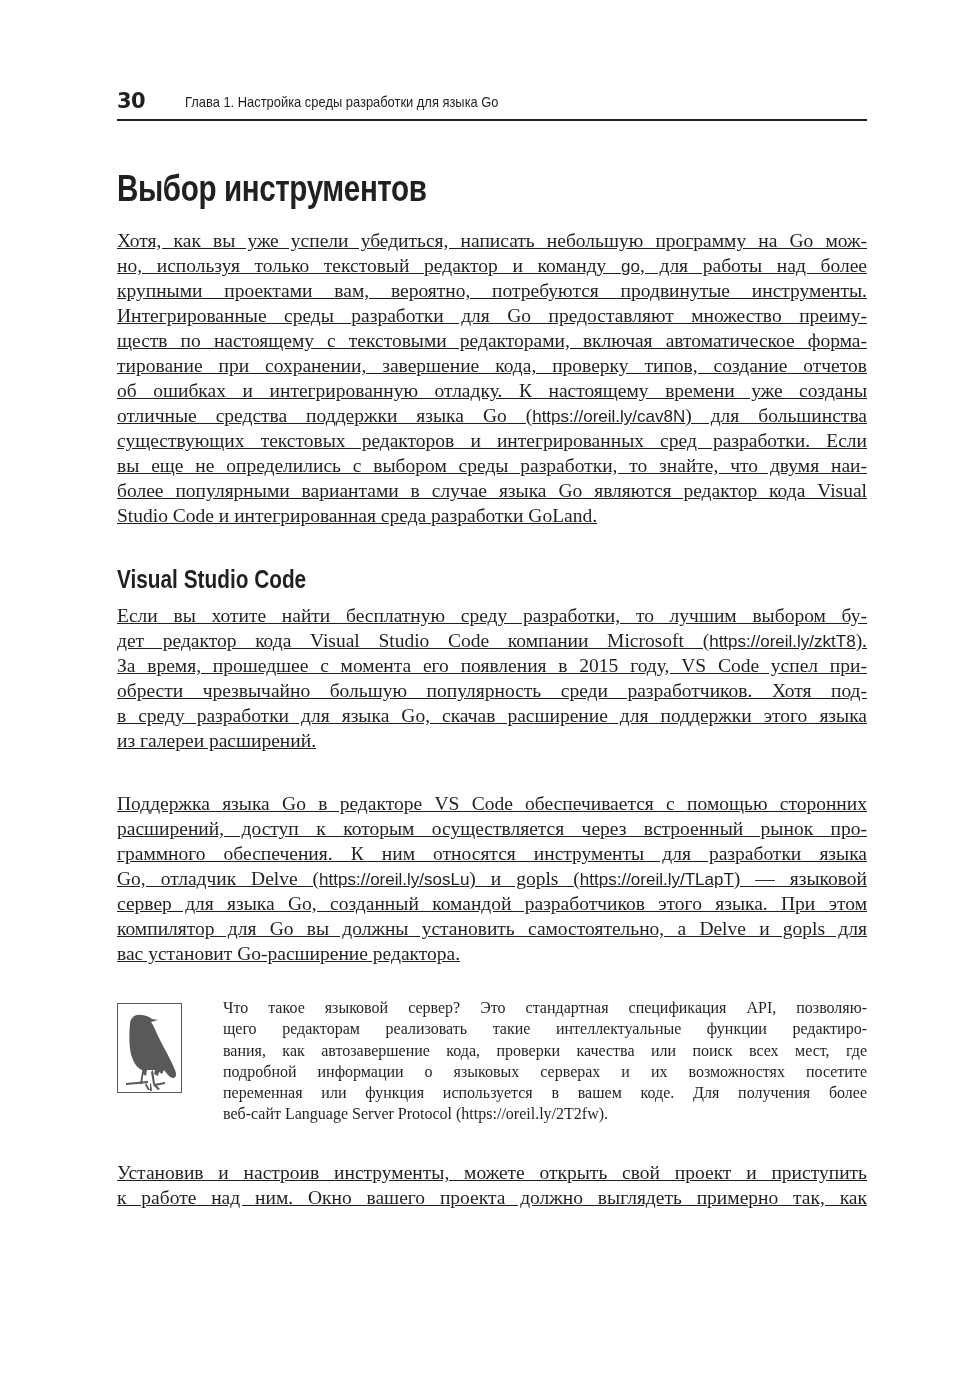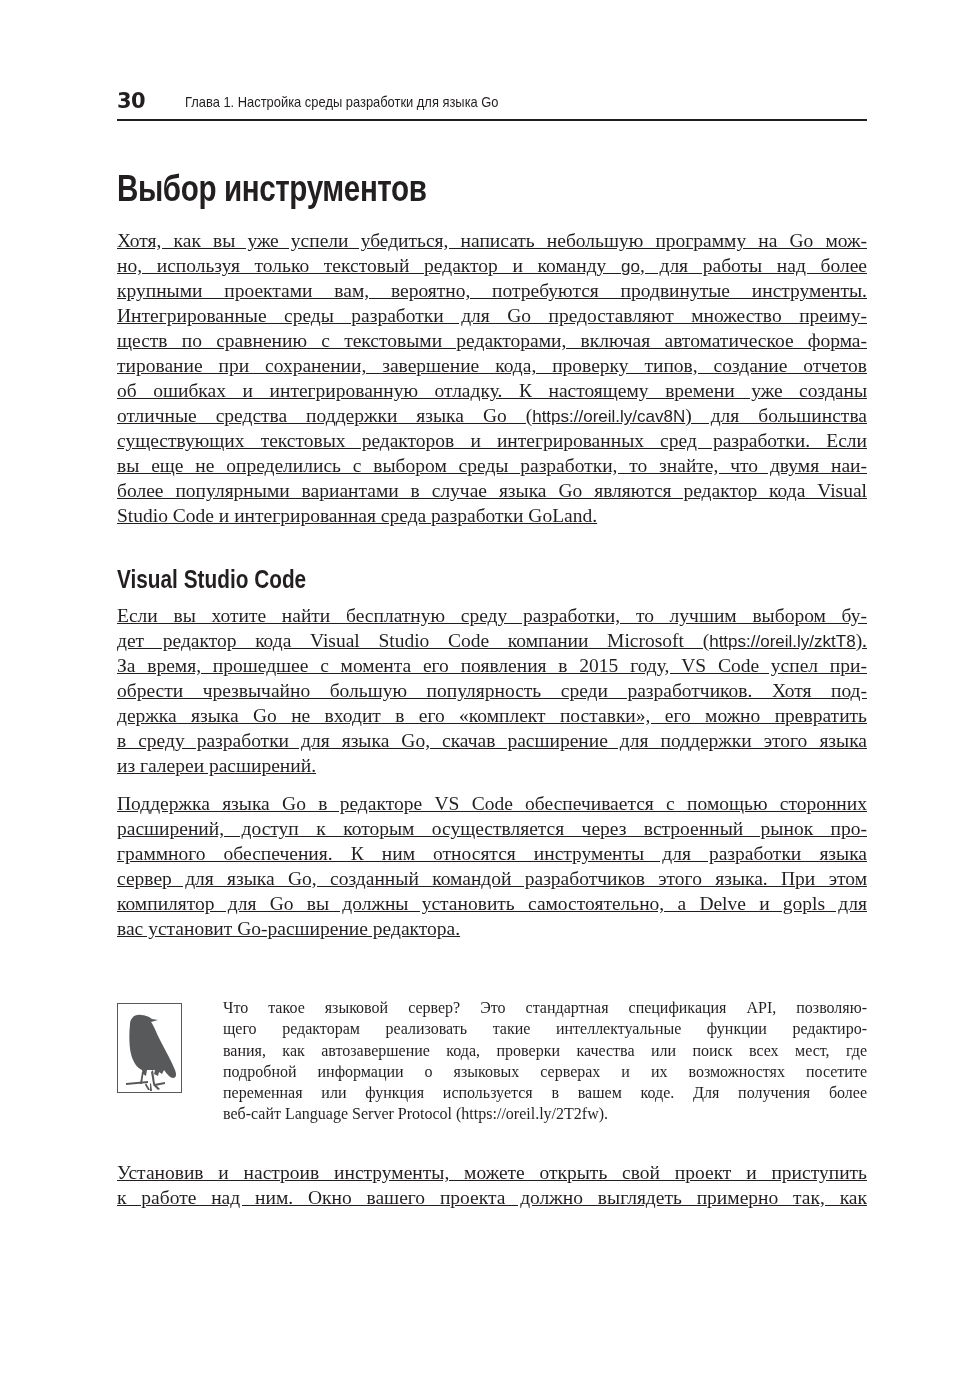--- a/index.html
+++ b/index.html
@@ -36,46 +36,46 @@
   </div>
   <div class="head-rule"></div>
 
   <div class="h1">Выбор инструментов</div>
 
   <div class="para" style="top:228px;">
       <div class="line">Хотя, как вы уже успели убедиться, написать небольшую программу на Go мож-</div>
       <div class="line"><span>но, используя только текстовый редактор и команду </span><span class="mono">go</span><span>, для работы над более</span></div>
       <div class="line">крупными проектами вам, вероятно, потребуются продвинутые инструменты.</div>
       <div class="line">Интегрированные среды разработки для Go предоставляют множество преиму-</div>
-      <div class="line">ществ по сравнению с текстовыми редакторами, включая автоматическое форма-</div>
+      <div class="line">ществ по настоящему с текстовыми редакторами, включая автоматическое форма-</div>
       <div class="line">тирование при сохранении, завершение кода, проверку типов, создание отчетов</div>
       <div class="line">об ошибках и интегрированную отладку. К настоящему времени уже созданы</div>
       <div class="line"><span>отличные средства поддержки языка Go (</span><span class="mono">https://oreil.ly/cav8N</span><span>) для большинства</span></div>
       <div class="line">существующих текстовых редакторов и интегрированных сред разработки. Если</div>
       <div class="line">вы еще не определились с выбором среды разработки, то знайте, что двумя наи-</div>
       <div class="line">более популярными вариантами в случае языка Go являются редактор кода Visual</div>
       <div class="line last">Studio Code и интегрированная среда разработки GoLand.</div>
     </div>
 
   <div class="h2">Visual Studio Code</div>
 
   <div class="para" style="top:603px;">
       <div class="line">Если вы хотите найти бесплатную среду разработки, то лучшим выбором бу-</div>
       <div class="line"><span>дет редактор кода Visual Studio Code компании Microsoft (</span><span class="mono">https://oreil.ly/zktT8</span><span>).</span></div>
       <div class="line">За время, прошедшее с момента его появления в 2015 году, VS Code успел при-</div>
       <div class="line">обрести чрезвычайно большую популярность среди разработчиков. Хотя под-</div>
-      <div class="line">держка языка Go не входит в его «комплект поставки», его можно превратить</div>
       <div class="line">в среду разработки для языка Go, скачав расширение для поддержки этого языка</div>
       <div class="line last">из галереи расширений.</div>
     </div>
 
   <div class="para" style="top:791px;">
       <div class="line">Поддержка языка Go в редакторе VS Code обеспечивается с помощью сторонних</div>
       <div class="line">расширений, доступ к которым осуществляется через встроенный рынок про-</div>
       <div class="line">граммного обеспечения. К ним относятся инструменты для разработки языка</div>
+      <div class="line"><span>Go, отладчик Delve (</span><span class="mono">https://oreil.ly/sosLu</span><span>) и gopls (</span><span class="mono">https://oreil.ly/TLapT</span><span>) — языковой</span></div>
       <div class="line">сервер для языка Go, созданный командой разработчиков этого языка. При этом</div>
       <div class="line">компилятор для Go вы должны установить самостоятельно, а Delve и gopls для</div>
       <div class="line last">вас установит Go-расширение редактора.</div>
     </div>
 
   <div class="note">
     <div class="note-icon">
       <svg width="63" height="88" viewBox="0 0 63 88">
         <g fill="#58595b">
           <path d="M12 20 C12 14 17 10 23 11 C28 11 31 13 34 15 L40 16 L33 18 C36 22 38 28 42 36 C47 46 53 56 57 66 C59 71 58 74 55 74 C52 74 49 70 46 66 L44 70 L41 68 L40 72 L36 70 L37 66 C34 66 31 66 29 66 L28 72 L25 70 L24 66 C19 64 15 58 13 50 C11 42 11 30 12 20 Z"></path>

